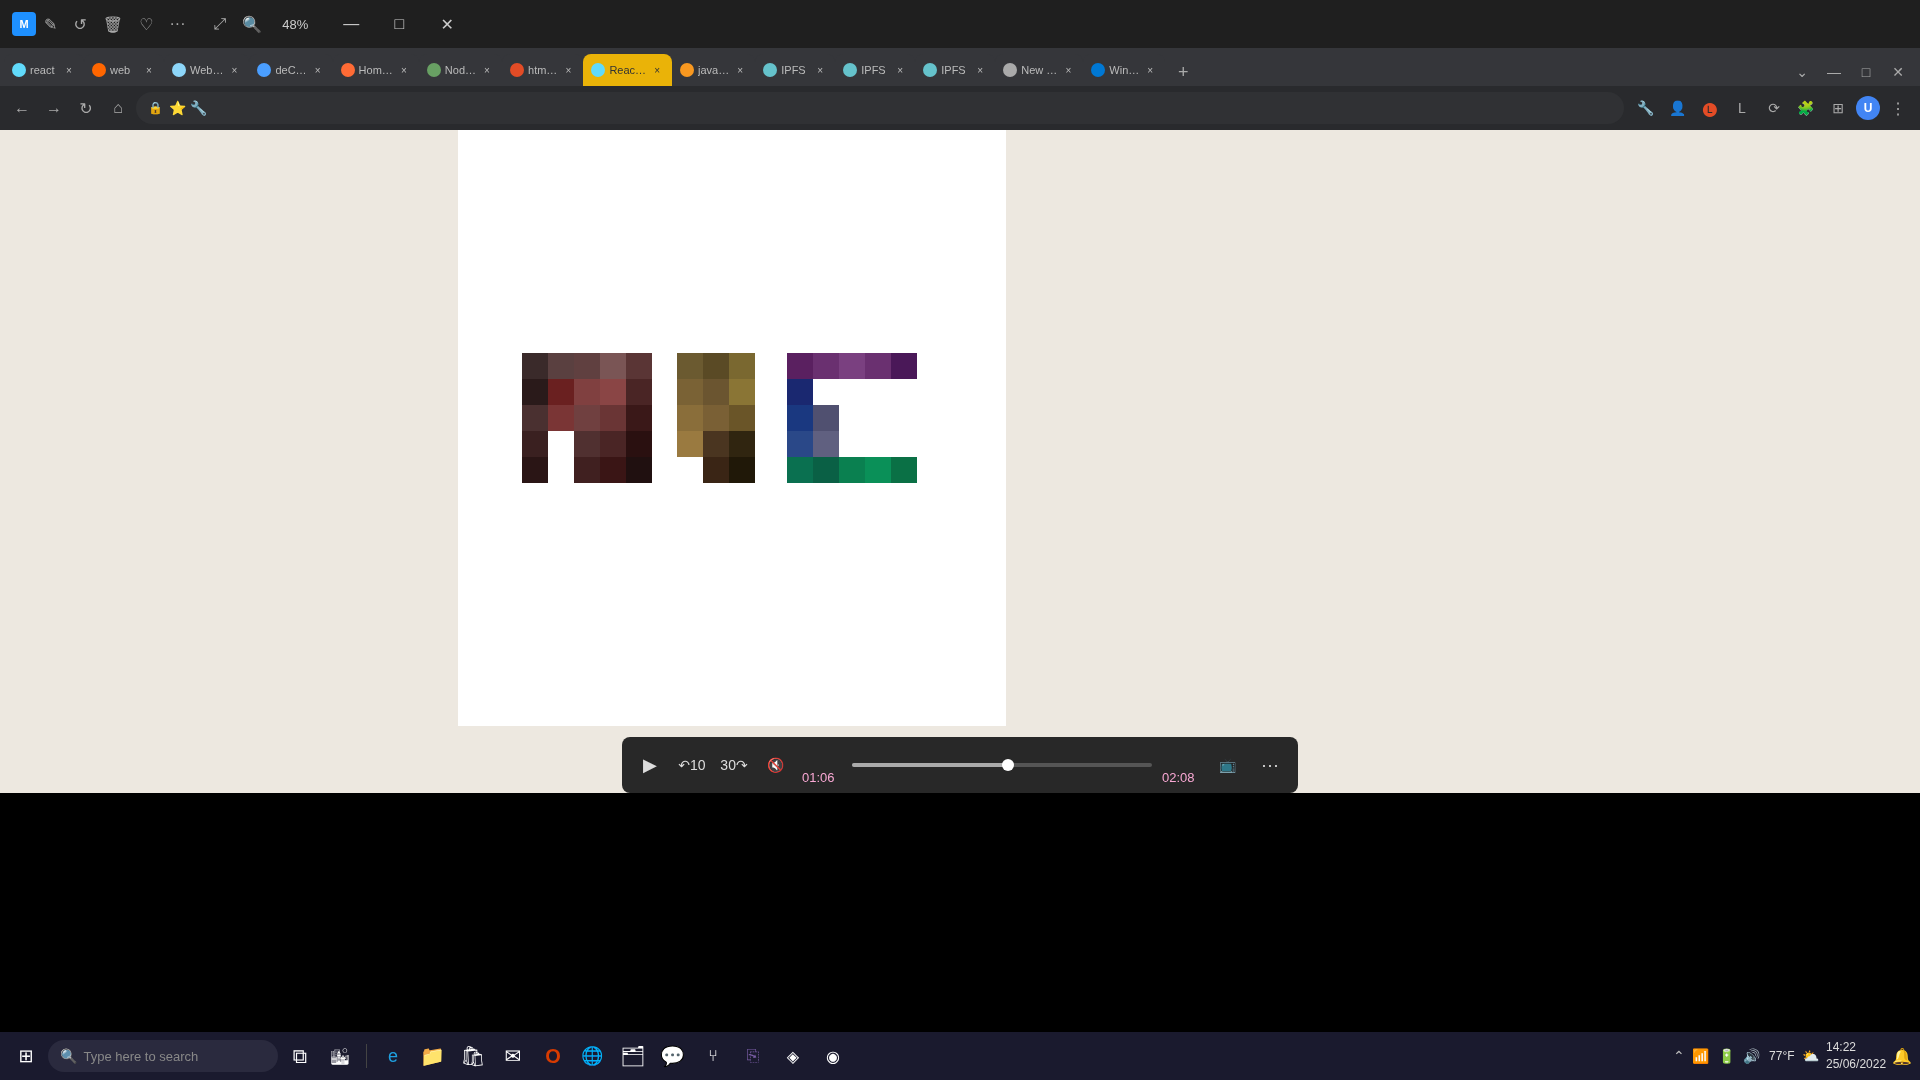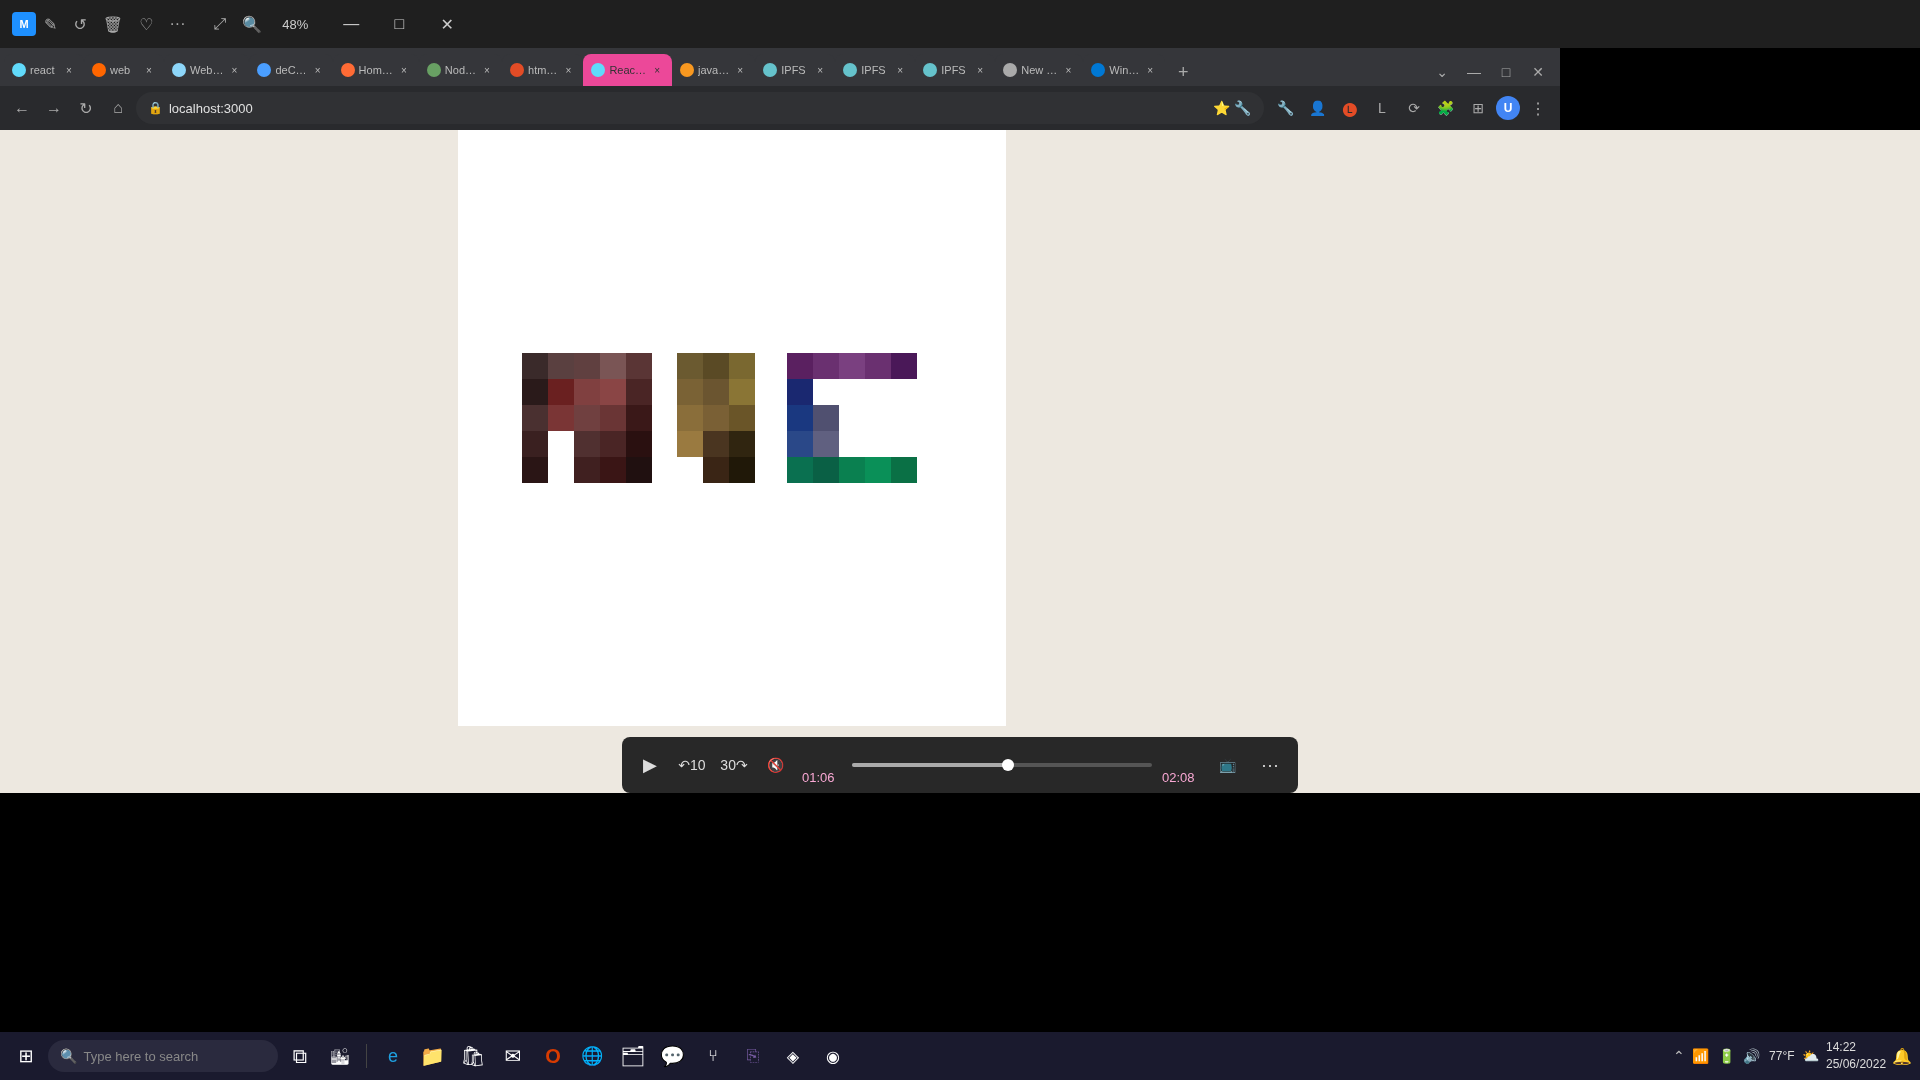--- a/index.html
+++ b/index.html
@@ -39,21 +39,21 @@
     #title-bar .window-controls {
       display: flex; align-items: center; gap: 2px;
     }
     #title-bar .window-controls button {
       width: 46px; height: 32px; border: none; background: transparent; color: #ccc; font-size: 16px; cursor: pointer;
       display: flex; align-items: center; justify-content: center;
     }
 
     
     #browser-chrome {
-      width: 1560px;
+      width: 1920px;
       background: #202124;
     }
 
     
     #tab-bar {
       height: 38px;
       background: #35363a;
       display: flex;
       align-items: flex-end;
       padding: 0 0 0 4px;
@@ -61,21 +61,21 @@
     }
     .tab {
       height: 32px;
       background: #35363a;
       border-radius: 8px 8px 0 0;
       display: flex; align-items: center; padding: 0 8px; gap: 4px;
       font-size: 12px; color: #bbb; cursor: pointer; min-width: 80px; max-width: 120px;
       position: relative;
     }
     .tab.active {
-      background: #ec4899;
+      background: #eab308;
       color: #333;
     }
     .tab .tab-icon { width: 14px; height: 14px; border-radius: 50%; background: #888; flex-shrink: 0; }
     .tab .tab-label { overflow: hidden; white-space: nowrap; text-overflow: ellipsis; flex: 1; font-size: 11px; }
     .tab .tab-close { width: 14px; height: 14px; border-radius: 50%; display: flex; align-items: center; justify-content: center; font-size: 10px; }
     .tab-add { width: 28px; height: 28px; display: flex; align-items: center; justify-content: center; color: #aaa; font-size: 18px; cursor: pointer; margin-left: 4px; border-radius: 50%; }
     .tab-overflow { margin-left: auto; display: flex; align-items: center; gap: 4px; padding-right: 8px; }
     .tab-overflow button { background: transparent; border: none; color: #aaa; font-size: 14px; cursor: pointer; width: 28px; height: 28px; border-radius: 50%; display: flex; align-items: center; justify-content: center; }
 
     
@@ -299,21 +299,20 @@
     </div>
   </div>
 
   <div id="address-bar">
     <button class="nav-btn">←</button>
     <button class="nav-btn">→</button>
     <button class="nav-btn">↻</button>
     <button class="nav-btn">⌂</button>
     <div class="address-input-wrapper">
       <span style="color:#aaa;font-size:12px;">🔒</span>
-      <span class="address-text">localhost:3000</span>
       <div class="address-icons">
         <span>⭐</span>
         <span>🔧</span>
       </div>
     </div>
     <div class="browser-toolbar-right">
       <span style="font-size:14px;">🔧</span>
       <span style="font-size:14px;">👤</span>
       <span style="font-size:14px;color:#e34c26;">🅛</span>
       <span style="font-size:14px;color:#aaa;">L</span>

